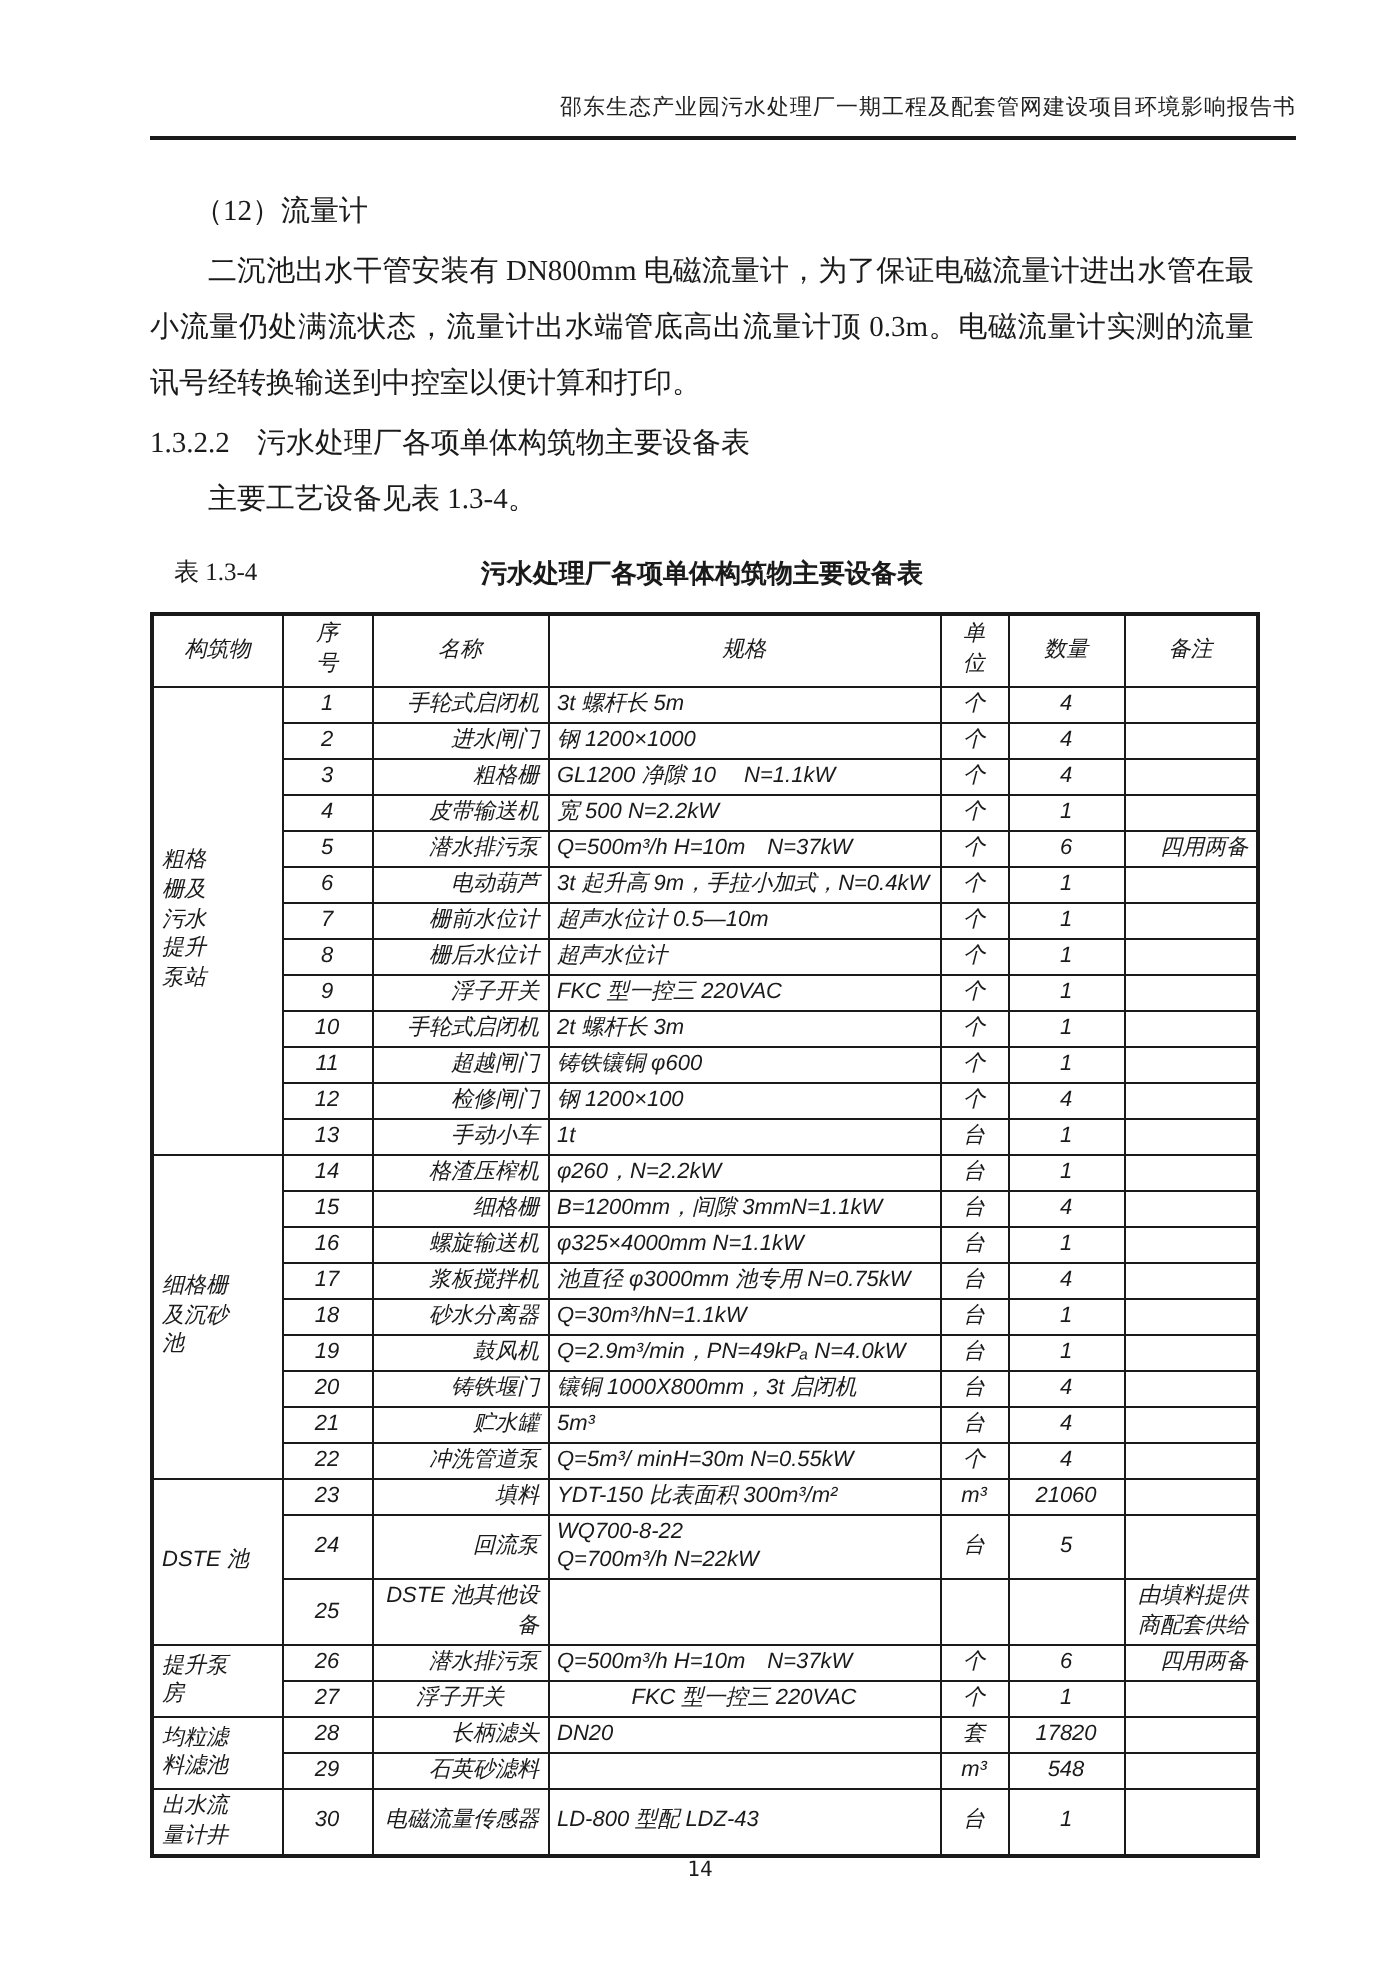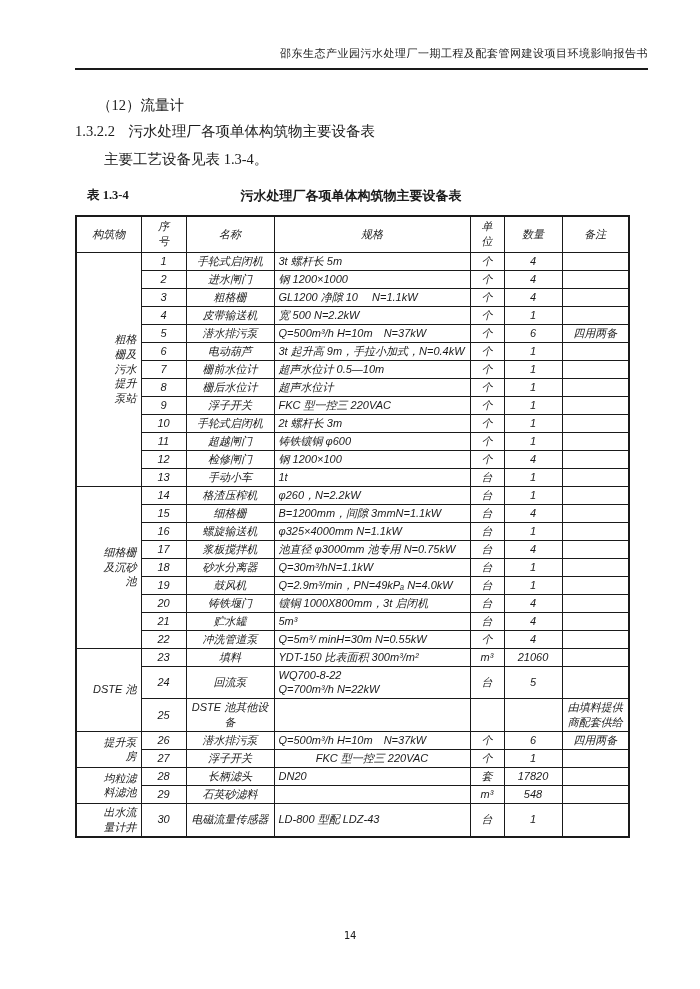--- a/index.html
+++ b/index.html
@@ -50,21 +50,21 @@
     text-indent: 2em;
   }
   .tbl-caption {
     position: relative;
     margin-top: 14px;
     height: 20px;
   }
   .tbl-label {
     position: absolute;
     left: 12px; top: 0;
-    font-weight: bold;
+    font-weight: normal;
     font-size: 12.5px;
     font-family: "Liberation Serif", "DejaVu Serif", serif;
   }
   .tbl-title {
     text-align: center;
     font-weight: bold;
     font-size: 13px;
     font-family: "Liberation Sans", "DejaVu Sans", sans-serif;
   }
   table.equip {
@@ -93,26 +93,26 @@
     padding: 2px 2px;
   }
   col.c-group { width: 65px; }
   col.c-seq   { width: 45px; }
   col.c-name  { width: 88px; }
   col.c-spec  { width: 196px; }
   col.c-unit  { width: 34px; }
   col.c-qty   { width: 58px; }
   col.c-note  { width: 67px; }
   td.group-cell {
-    text-align: right;
+    text-align: left;
     white-space: pre-line;
     line-height: 1.6;
   }
   td.c-seq, td.c-unit, td.c-qty { text-align: center; }
-  td.c-name, td.c-note { text-align: center; }
+  td.c-name, td.c-note { text-align: right; }
   td.c-spec { font-size: 10.5px; }
   td.c-seq { height: 18px; }
   tr.centered td.c-name, tr.centered td.c-spec { text-align: center; }
   .page-number {
     position: absolute;
     left: 0; right: 0;
     bottom: 48px;
     text-align: center;
     font-size: 10.5px;
     font-family: "DejaVu Sans Mono", monospace;
@@ -124,20 +124,21 @@
 <div class="page">
 
   <div class="runhead-wrap">
     <div class="runhead">邵东生态产业园污水处理厂一期工程及配套管网建设项目环境影响报告书</div>
   </div>
 
   <div class="content">
 
     <div class="item-heading">（12）流量计</div>
 
+    <div class="para">二沉池出水干管安装有 DN800mm 电磁流量计，为了保证电磁流量计进出水管在最小流量仍处满流状态，流量计出水端管底高出流量计顶 0.3m。电磁流量计实测的流量讯号经转换输送到中控室以便计算和打印。</div>
 
     <div class="section-heading">
       <span class="sec-num">1.3.2.2</span>
       <span class="sec-title">污水处理厂各项单体构筑物主要设备表</span>
     </div>
 
     <div class="lead-in">主要工艺设备见表 1.3-4。</div>
 
     <div class="tbl-caption">
       <span class="tbl-label">表 1.3-4</span>

